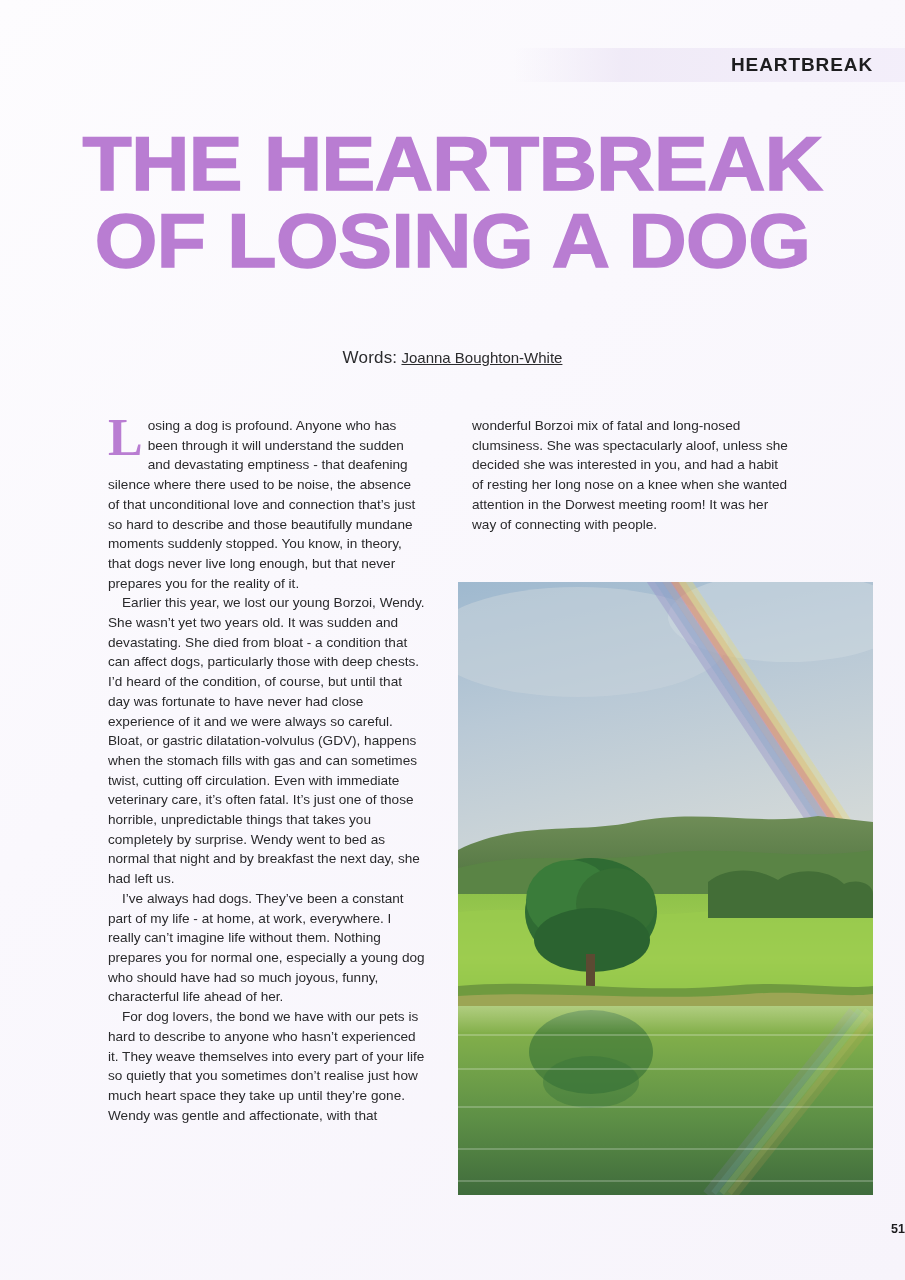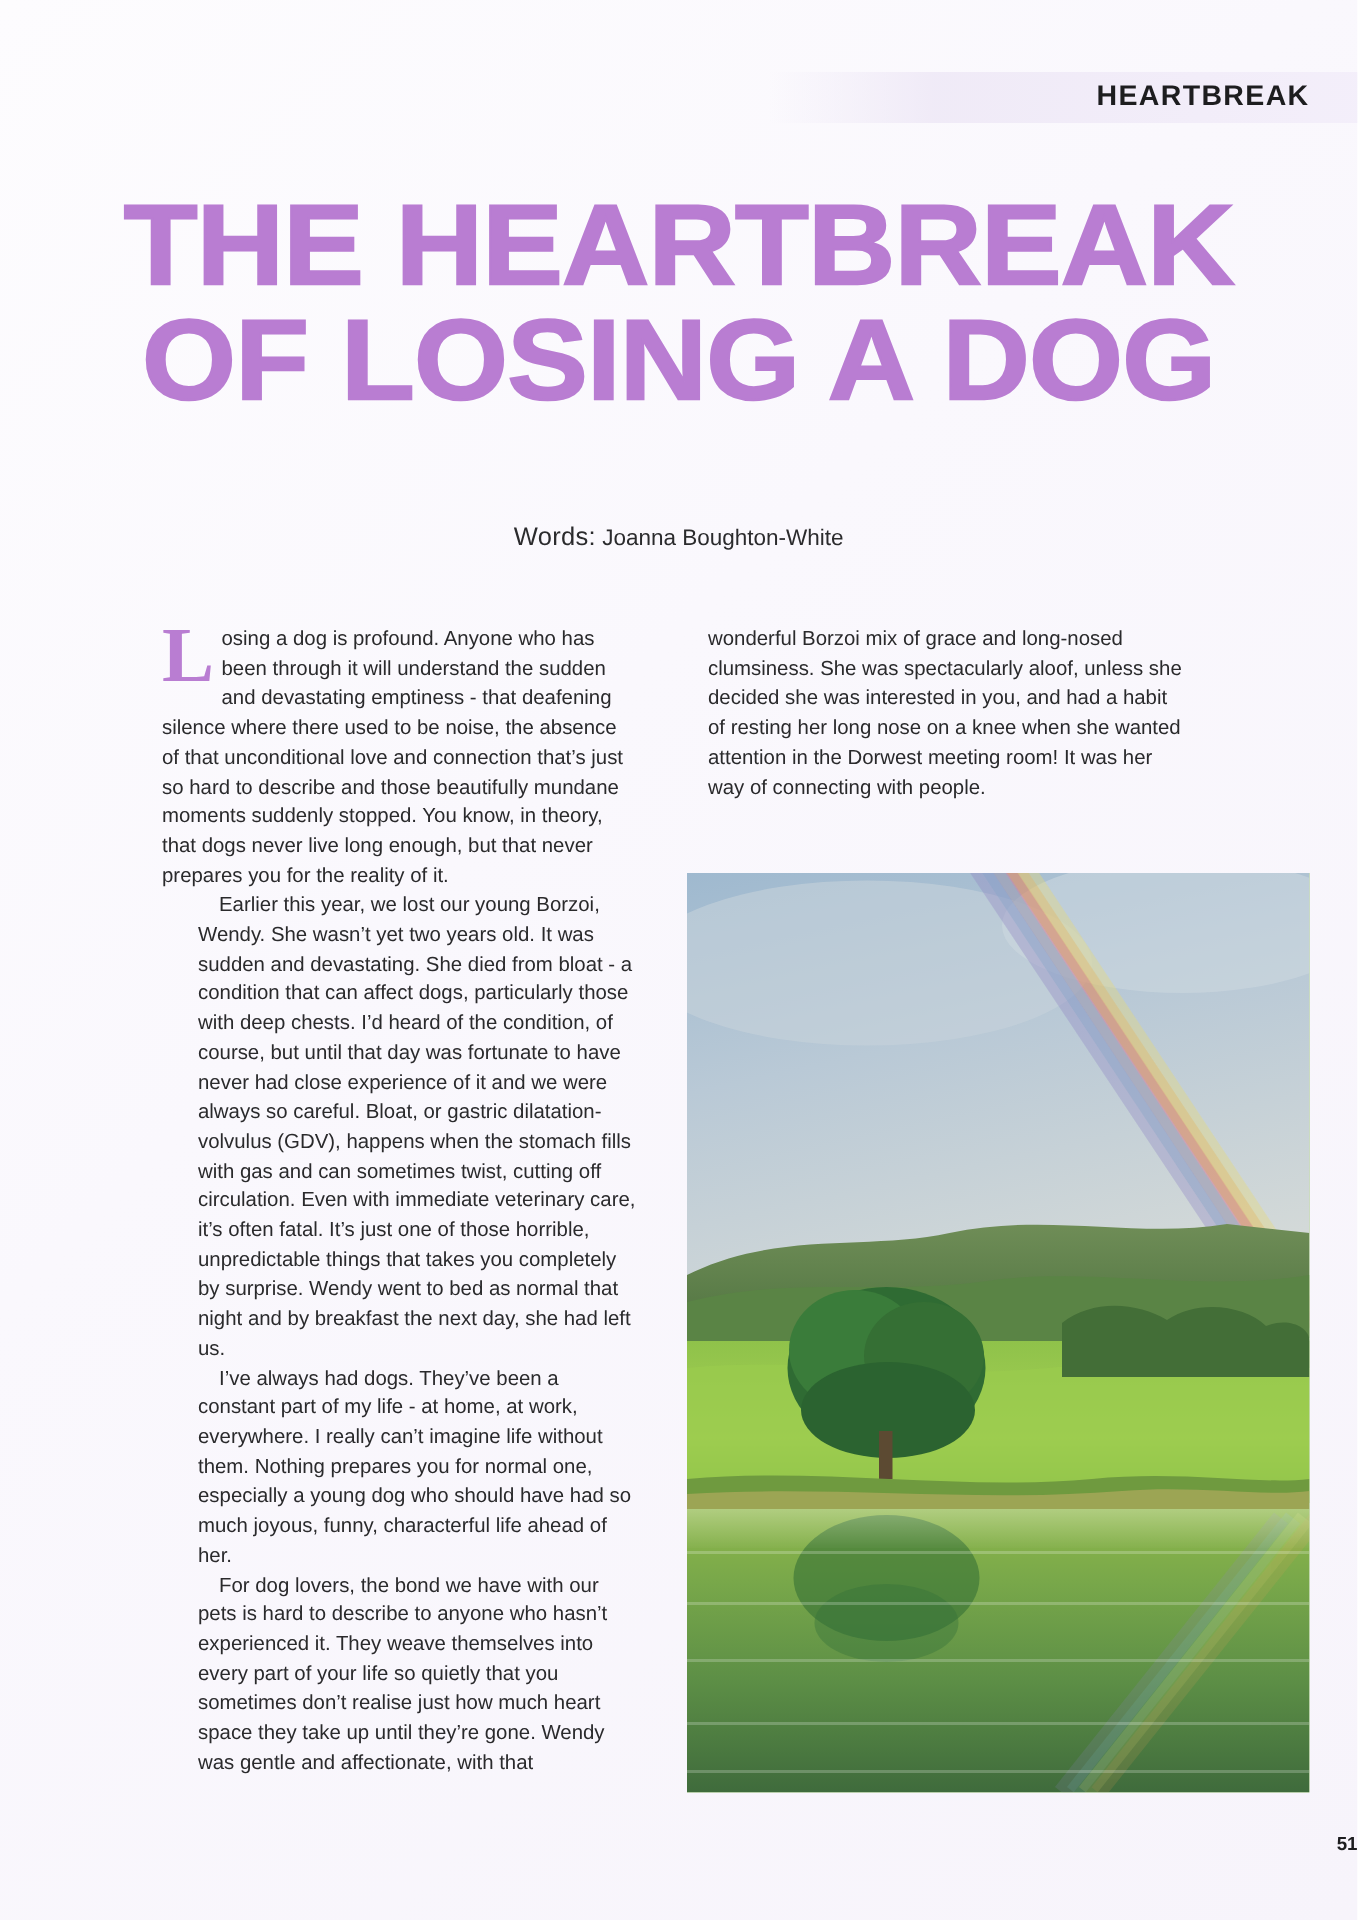--- a/index.html
+++ b/index.html
@@ -86,38 +86,38 @@
     color: #2b2b2d;
     font-size: 15px;
     font-family: "Liberation Sans", sans-serif;
   }
   .byline .label {
     font-size: 17px;
     letter-spacing: 0.2px;
   }
   .byline .author {
     font-size: 15px;
+    text-decoration: underline;
   }
 
   
   .col {
     position: absolute;
     width: 318px;
     font-size: 13.6px;
     line-height: 1.45;
     color: #2a2a2c;
     text-align: left;
     font-family: "Liberation Sans", sans-serif;
   }
   .col p {
     margin: 0;
   }
   .col p + p {
     text-indent: 14px;
-    margin-left: 24px;
   }
   .col-left {
     top: 416px;
     left: 108px;
   }
   .col-right {
     top: 416px;
     left: 472px;
   }
 
@@ -183,21 +183,21 @@
   <div class="col col-left">
     <p>
       <span class="dropcap">L</span><span>osing a dog is profound. Anyone who has been through it will understand the sudden and devastating emptiness - that deafening silence where there used to be noise, the absence of that unconditional love and connection that’s just so hard to describe and those beautifully mundane moments suddenly stopped. You know, in theory, that dogs never live long enough, but that never prepares you for the reality of it.</span>
     </p>
     <p>Earlier this year, we lost our young Borzoi, Wendy. She wasn’t yet two years old. It was sudden and devastating. She died from bloat - a condition that can affect dogs, particularly those with deep chests. I’d heard of the condition, of course, but until that day was fortunate to have never had close experience of it and we were always so careful. Bloat, or gastric dilatation-volvulus (GDV), happens when the stomach fills with gas and can sometimes twist, cutting off circulation. Even with immediate veterinary care, it’s often fatal. It’s just one of those horrible, unpredictable things that takes you completely by surprise. Wendy went to bed as normal that night and by breakfast the next day, she had left us.</p>
     <p>I’ve always had dogs. They’ve been a constant part of my life - at home, at work, everywhere. I really can’t imagine life without them.  Nothing prepares you for normal one, especially a young dog who should have had so much joyous, funny, characterful life ahead of her.</p>
     <p>For dog lovers, the bond we have with our pets is hard to describe to anyone who hasn’t experienced it. They weave themselves into every part of your life so quietly that you sometimes don’t realise just how much heart space they take up until they’re gone. Wendy was gentle and affectionate, with that</p>
   </div>
 
   <div class="col col-right">
-    <p>wonderful Borzoi mix of grace and long-nosed clumsiness. She was spectacularly aloof, unless she decided she was interested in you, and had a habit of resting her long nose on a knee when she wanted attention in the Dorwest meeting room! It was her way of connecting with people.</p>
+    <p>wonderful Borzoi mix of fatal and long-nosed clumsiness. She was spectacularly aloof, unless she decided she was interested in you, and had a habit of resting her long nose on a knee when she wanted attention in the Dorwest meeting room! It was her way of connecting with people.</p>
   </div>
 
   <div class="photo">
     <svg viewBox="0 0 415 613" preserveAspectRatio="none" aria-hidden="true">
       <defs>
         <linearGradient id="sky" x1="0" y1="0" x2="0.3" y2="1">
           <stop offset="0%" stop-color="#9fb9cf"></stop>
           <stop offset="45%" stop-color="#b9c9d6"></stop>
           <stop offset="100%" stop-color="#d3d9d8"></stop>
         </linearGradient>

